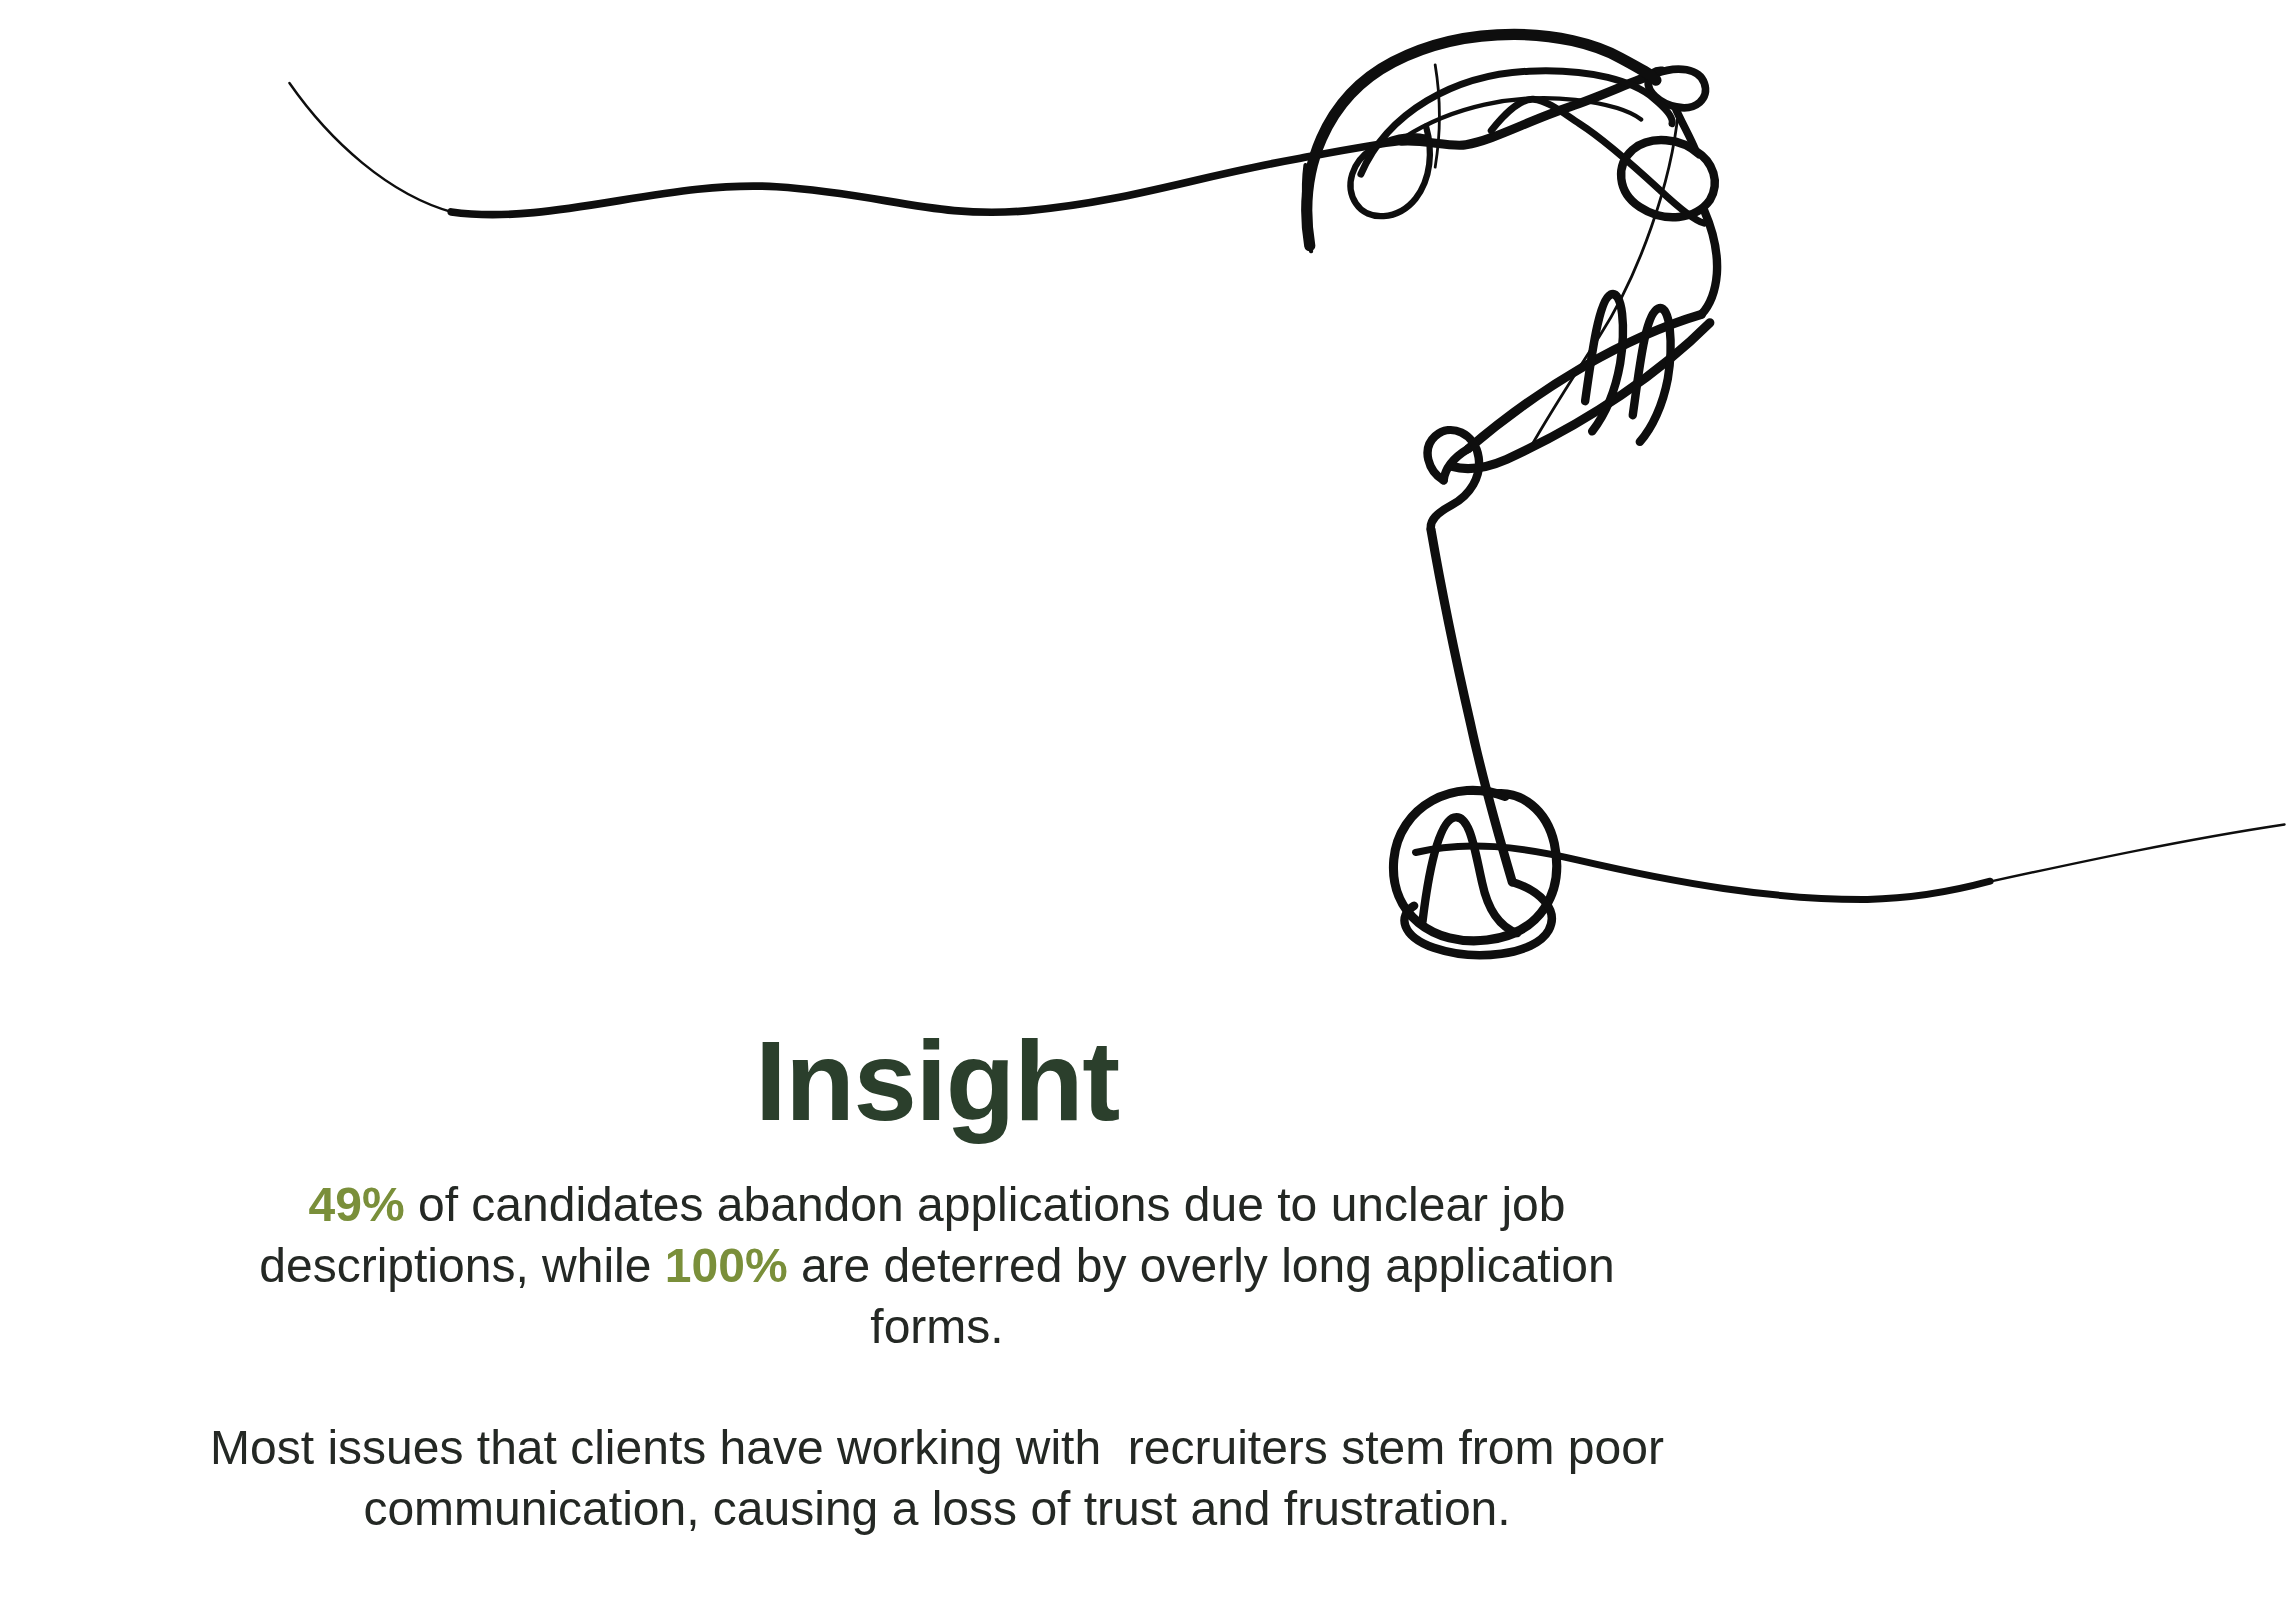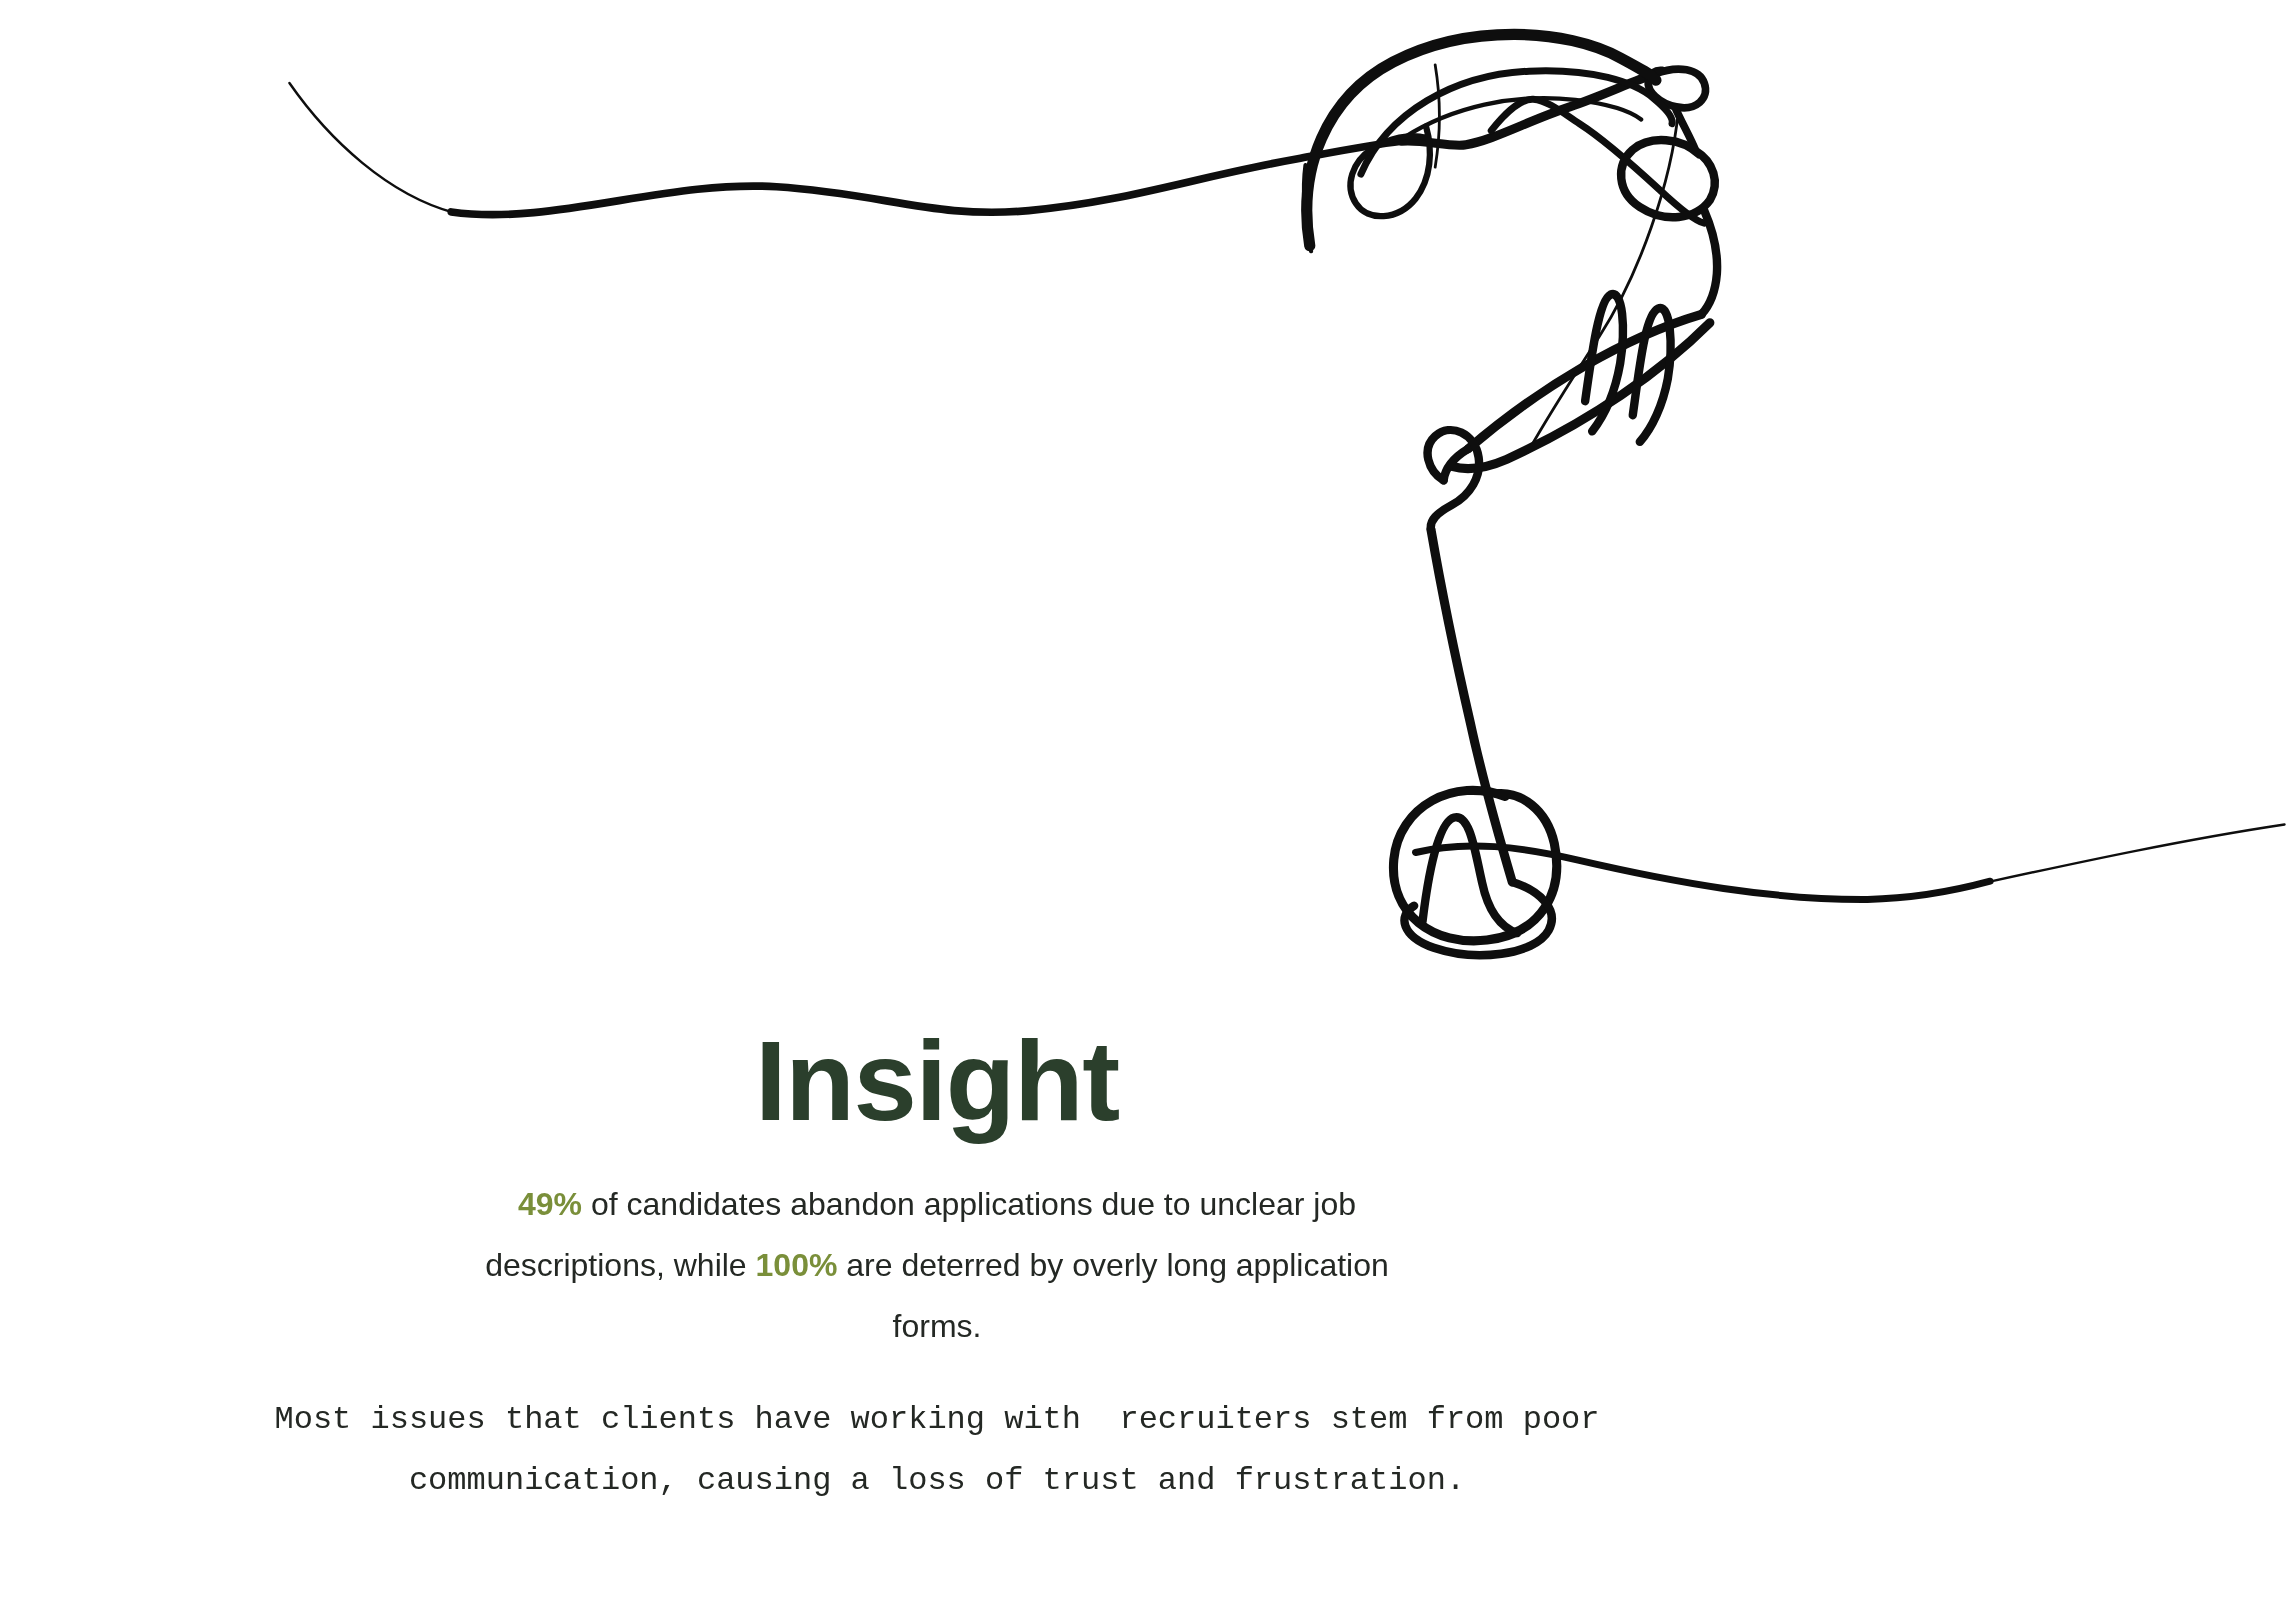--- a/index.html
+++ b/index.html
@@ -39,28 +39,28 @@
   .page-title {
     margin: 0;
     font-size: 114px;
     line-height: 130px;
     font-weight: 700;
     letter-spacing: -1.4px;
     color: var(--heading, #2b3f2c);
   }
   .body-para {
     margin: 0;
-    font-size: 32px;
+    font-size: 48px;
     line-height: 61px;
     font-weight: 400;
     color: var(--body, #242824);
     white-space: pre-line;
   }
   .para-stats { margin-top: 28px; }
-  .para-comm  { margin-top: 32px; font-family: Liberation Mono, monospace; }
+  .para-comm  { margin-top: 60px; }
   .hl {
     color: var(--hl, #7a8f3a);
     font-weight: 700;
   }
 </style>
 </head>
 <body>
 
 <div class="page">
 

